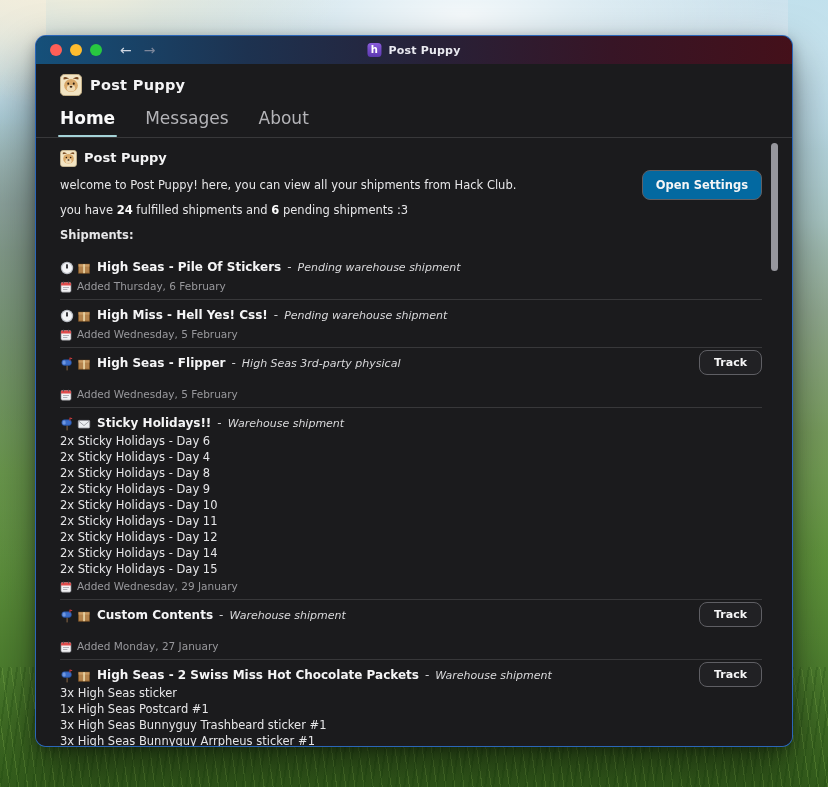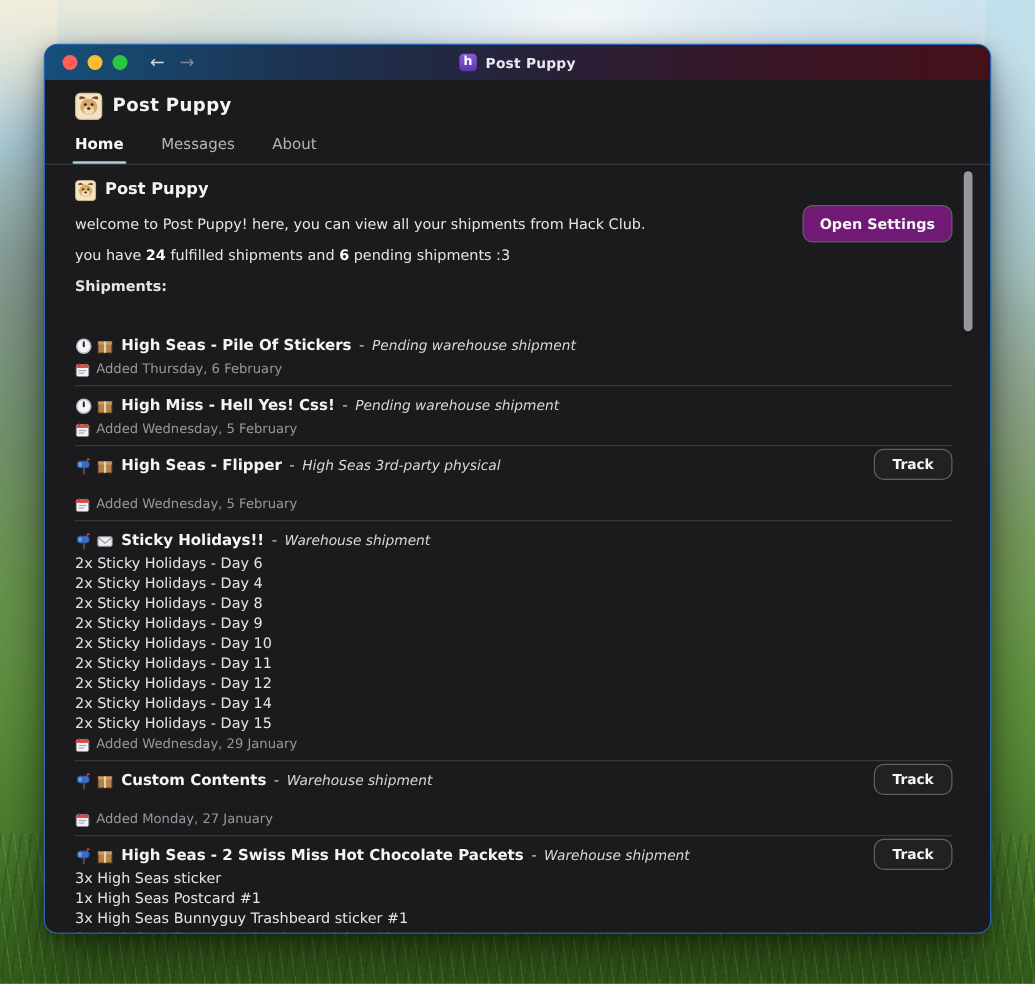--- a/index.html
+++ b/index.html
@@ -58,40 +58,40 @@
     background:linear-gradient(180deg,#8a5cdb,#5b38b0);color:#fff;font-size:10px;font-weight:bold;line-height:1;
   }
 
   
   .app{flex:1;display:flex;flex-direction:column;background:var(--app-bg);color:#ededee;min-height:0}
   .app-header{display:flex;align-items:center;gap:8px;padding:10px 24px 0}
   .app-header h1{font-size:14.5px;margin:0;font-weight:bold;color:#f4f4f5;letter-spacing:.3px}
   .logo{width:22px;height:22px;display:inline-flex;flex:0 0 auto}
   .logo svg{width:100%;height:100%}
   nav{display:flex;gap:30px;padding:12px 24px 0;border-bottom:1px solid #38383a}
-  .tab{font-size:12px;color:#b4b4b8;padding-bottom:9px;position:relative;cursor:pointer}
+  .tab{font-size:17px;color:#b4b4b8;padding-bottom:9px;position:relative;cursor:pointer}
   .tab.active{color:#fafafa;font-weight:bold}
   .tab.active::after{content:"";position:absolute;left:-2px;right:-2px;bottom:0;height:2.5px;border-radius:2px;background:var(--accent)}
 
   .scrollarea{flex:1;position:relative;overflow:hidden;min-height:0}
   .content{position:relative;padding:10px 30px 0 24px;height:100%;overflow:hidden}
   .content h2{display:flex;align-items:center;gap:7px;font-size:13px;margin:0;color:#f4f4f5;line-height:20px}
   .minilogo{width:17px;height:17px;display:inline-flex}
   .minilogo svg{width:100%;height:100%}
   .content p{margin:9px 0 0;font-size:11.5px;line-height:16px;color:#e6e6e8}
   .content p b{color:#fafafa}
   .label-bold{font-weight:bold;color:#f2f2f3}
   .settings-btn{
     position:absolute;top:32px;right:30px;
-    background:#701a75;border:1px solid #5f5f64;color:#f5f5f6;border-radius:8px;
+    background:#0369a1;border:1px solid #5f5f64;color:#f5f5f6;border-radius:8px;
     font-family:inherit;font-size:11.5px;font-weight:bold;padding:7px 13px;cursor:pointer;
   }
 
   
-  #shipment-list{margin-top:24px}
+  #shipment-list{margin-top:9px}
   .shipment{position:relative;padding:6px 0 6px;border-bottom:1px solid #38383a}
   .row-head{display:flex;align-items:center;gap:6px;line-height:19px;padding-right:70px}
   .s-icons{display:inline-flex;gap:3px;align-items:center}
   .s-icons .icon{width:14px;height:14px;display:inline-flex}
   .s-icons .icon svg{width:100%;height:100%}
   .s-title{font-weight:bold;font-size:12px;color:#f5f5f6;white-space:nowrap}
   .s-dash{color:#cfcfd2;font-size:12px}
   .s-status{font-style:italic;font-size:11px;color:#d9d9db;white-space:nowrap}
   .track{
     position:absolute;right:0;top:2px;

